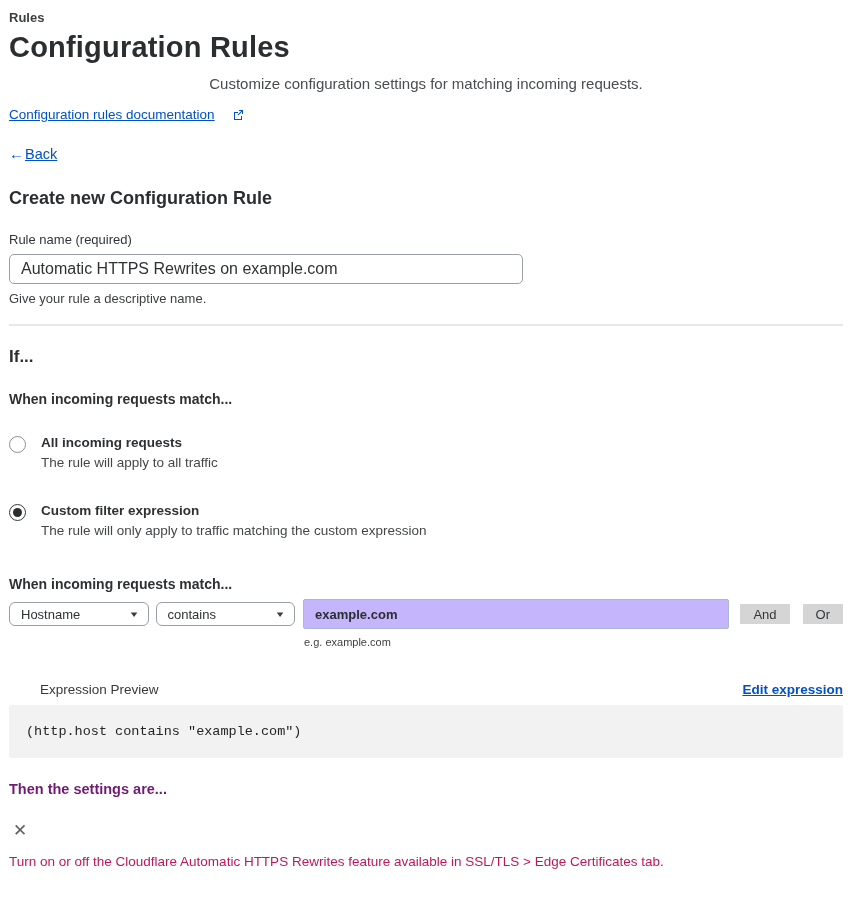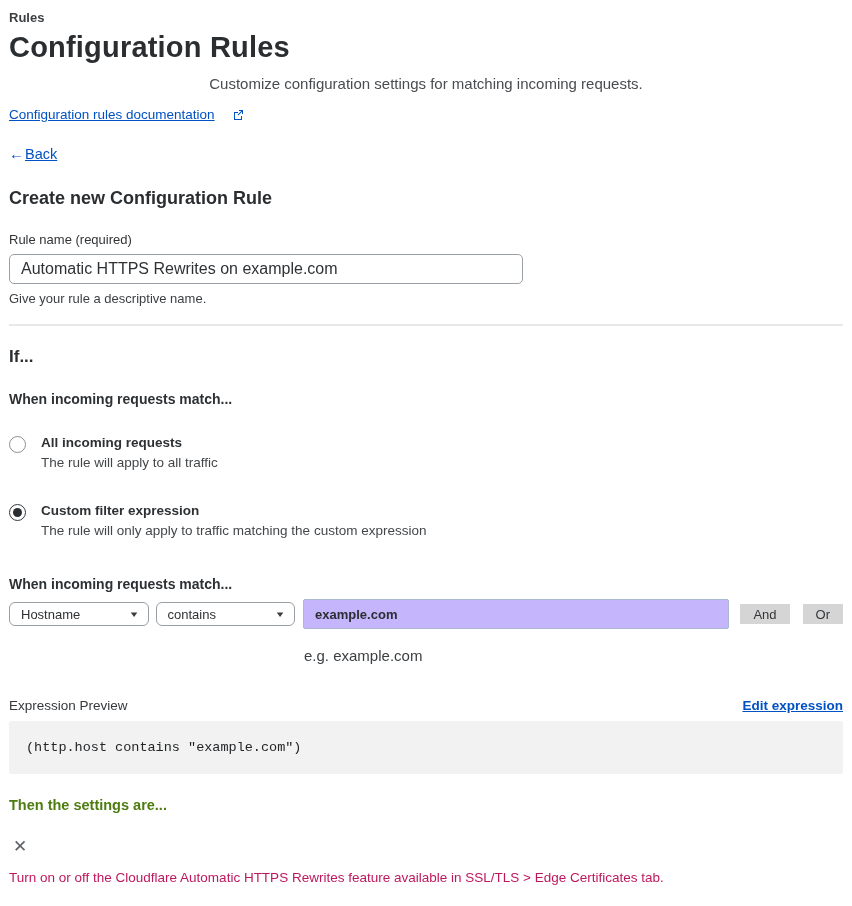--- a/index.html
+++ b/index.html
@@ -73,32 +73,32 @@
     font-size: 13px; font-weight: bold; color: #2b2e31;
     font-family: "Liberation Sans", sans-serif;
   }
   .btn-gray {
     height: 20px; border: none; border-radius: 0; background: #d5d5d5;
     color: #33363a; font-size: 13px; font-family: "Liberation Sans", sans-serif;
     cursor: pointer; padding: 0 13px;
   }
   .btn-and { margin-left: 11px; }
   .btn-or { margin-left: 13px; }
-  .value-hint { font-size: 15px; color: #3c3f42; margin-top: 18px; margin-left: 295px; }
+  .value-hint { font-size: 11px; color: #3c3f42; margin-top: 7px; margin-left: 295px; }
 
-  .preview-row { display: flex; justify-content: space-between; align-items: flex-start; margin-top: 34px; }
+  .preview-row { display: flex; justify-content: space-between; align-items: flex-start; margin-top: 34px; margin-left: 31px; }
   .preview-label { font-size: 13.5px; color: #36393c; }
   .edit-link { font-size: 13.5px; font-weight: bold; }
   .code-block {
     margin-top: 8px; background: #f2f2f2; border-radius: 2px;
     padding: 19px 17px; font-family: "Liberation Mono", "DejaVu Sans Mono", monospace;
     font-size: 13.5px; color: #232527; white-space: pre;
   }
 
-  .then-label { font-size: 14.5px; font-weight: bold; color: #4d7c0f; margin-top: 23px; }
+  .then-label { font-size: 14.5px; font-weight: bold; color: #701a75; margin-top: 23px; }
 
   .setting-header { display: flex; justify-content: space-between; align-items: flex-start; margin-top: 23px; }
   .setting-name { font-size: 15px; color: #2b2e31; }
   .setting-name b { font-weight: bold; }
   .optional { font-weight: normal; color: #3c3f42; }
   .close-btn {
     background: none; border: none; font-size: 17px; color: #5f6368;
     cursor: pointer; line-height: 1; padding: 2px 4px; margin-right: 6px;
   }
   .setting-desc { font-size: 13.5px; color: #be185d; margin-top: 13px; }

